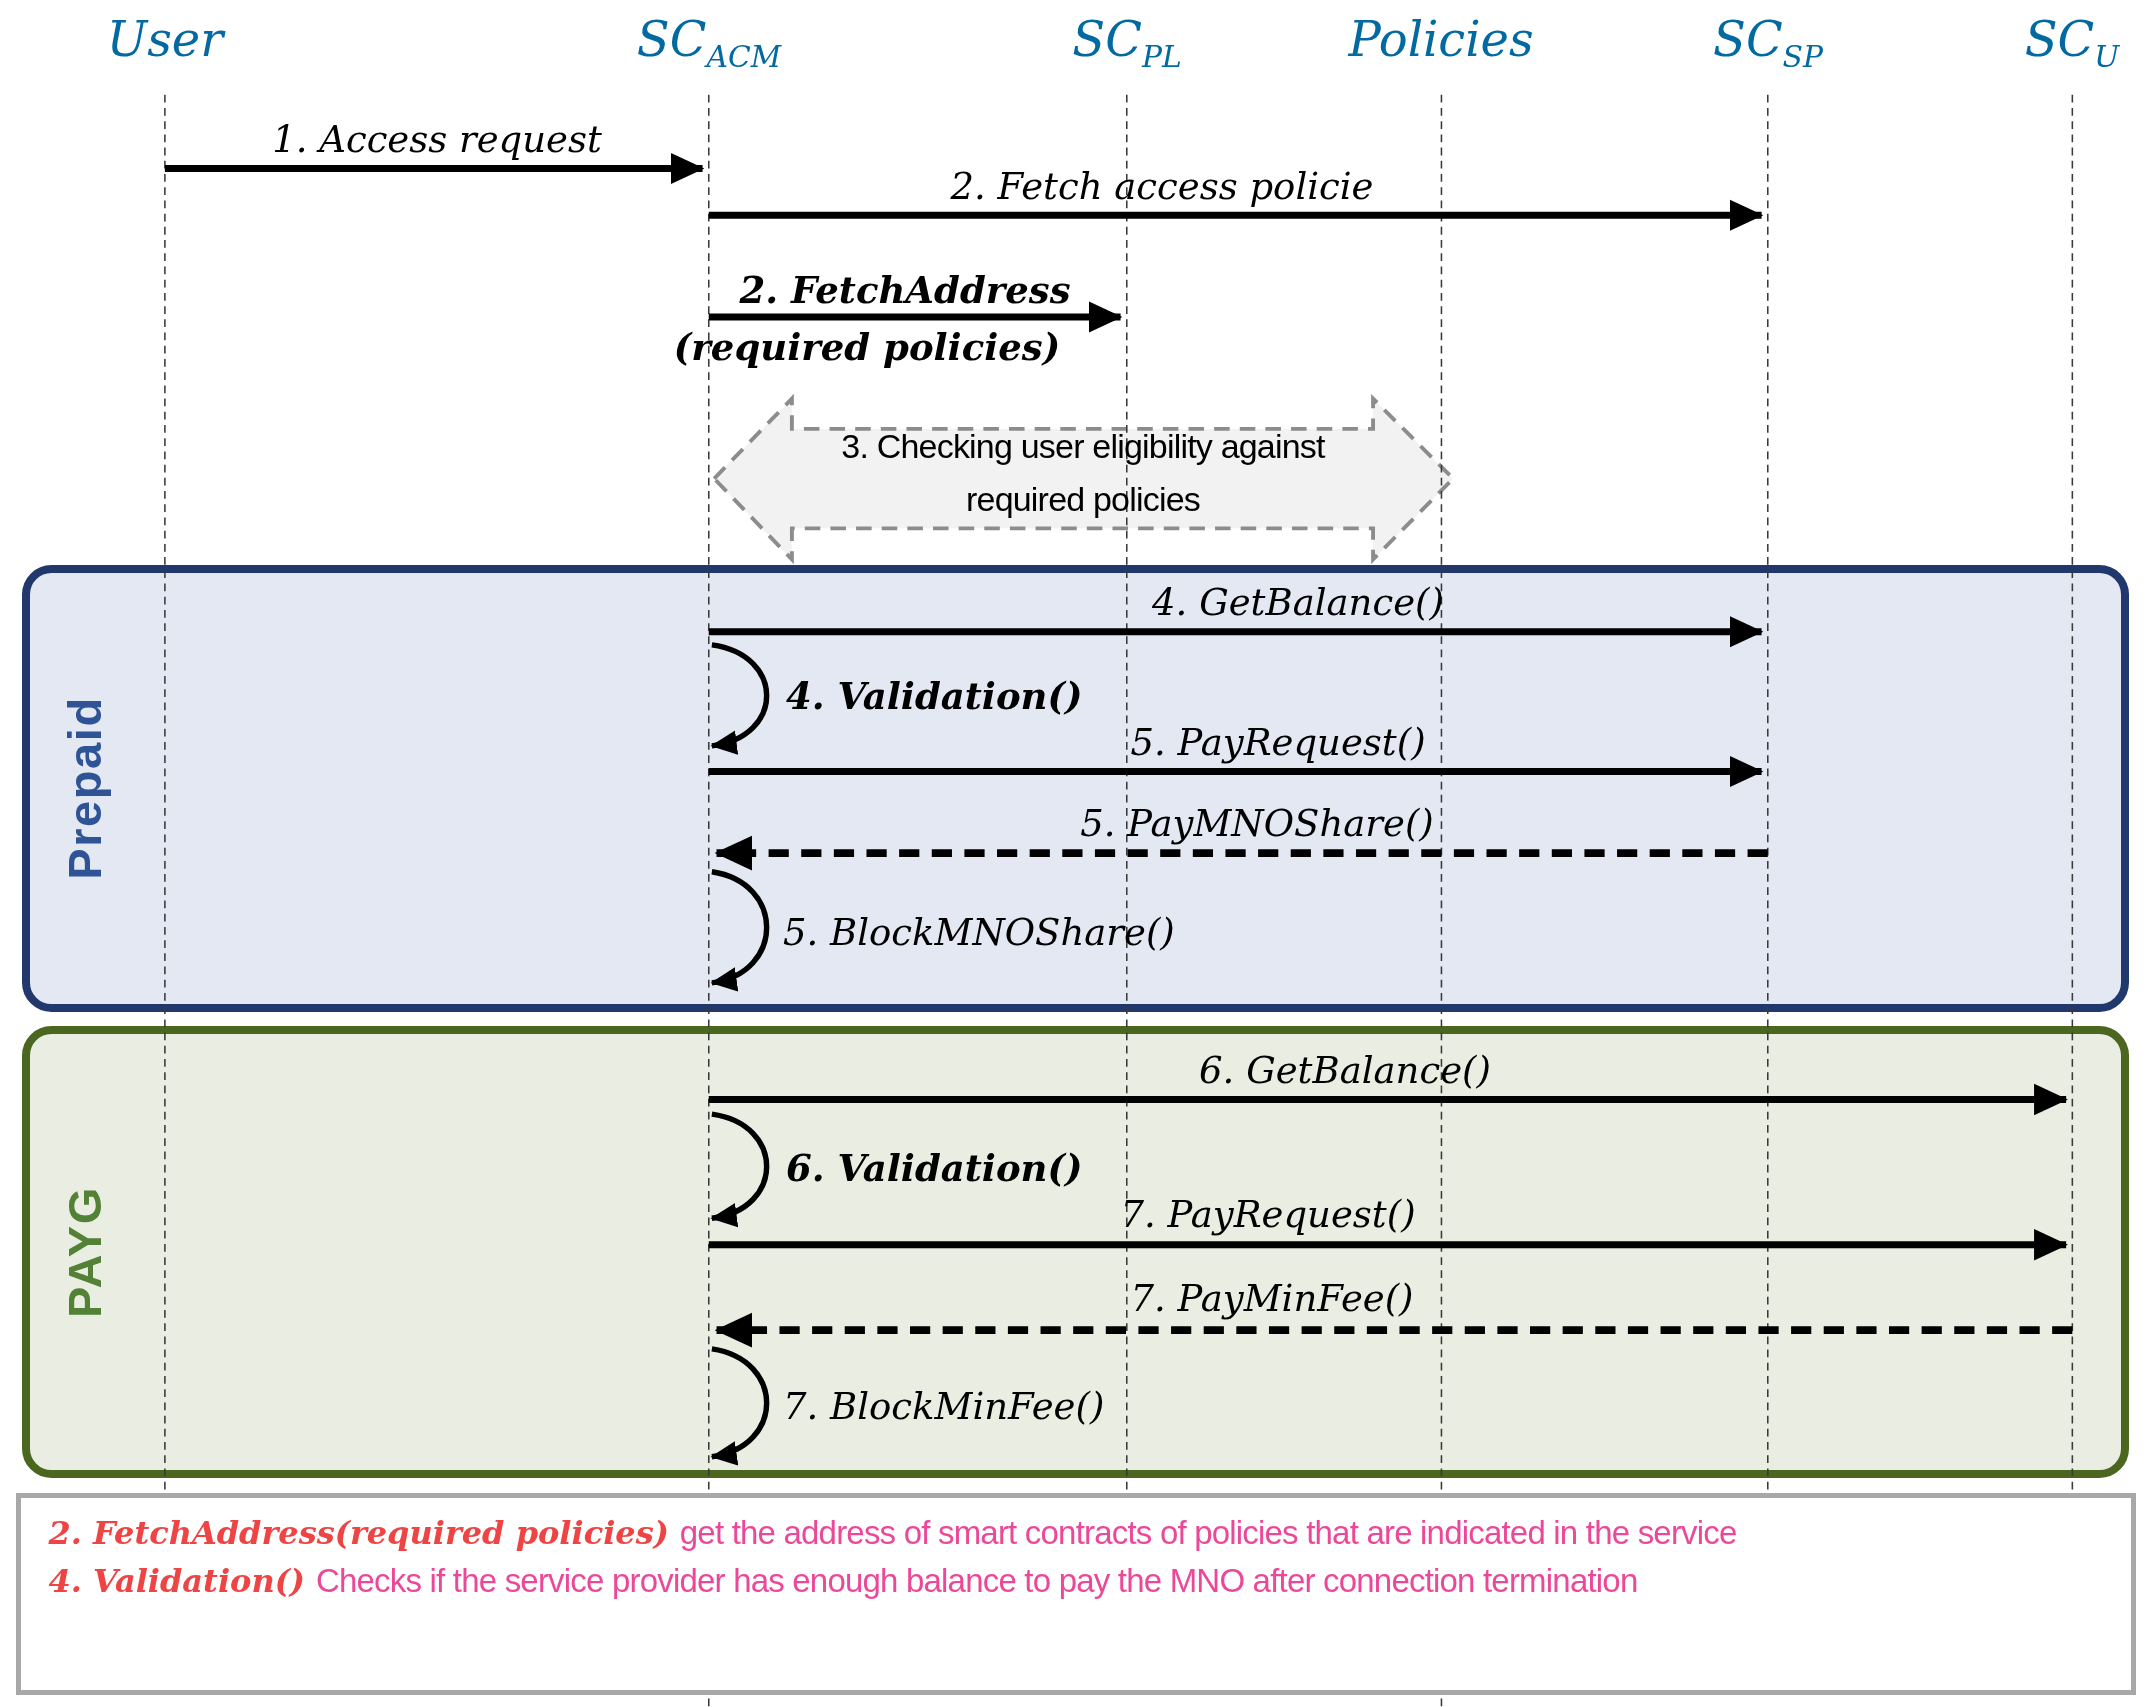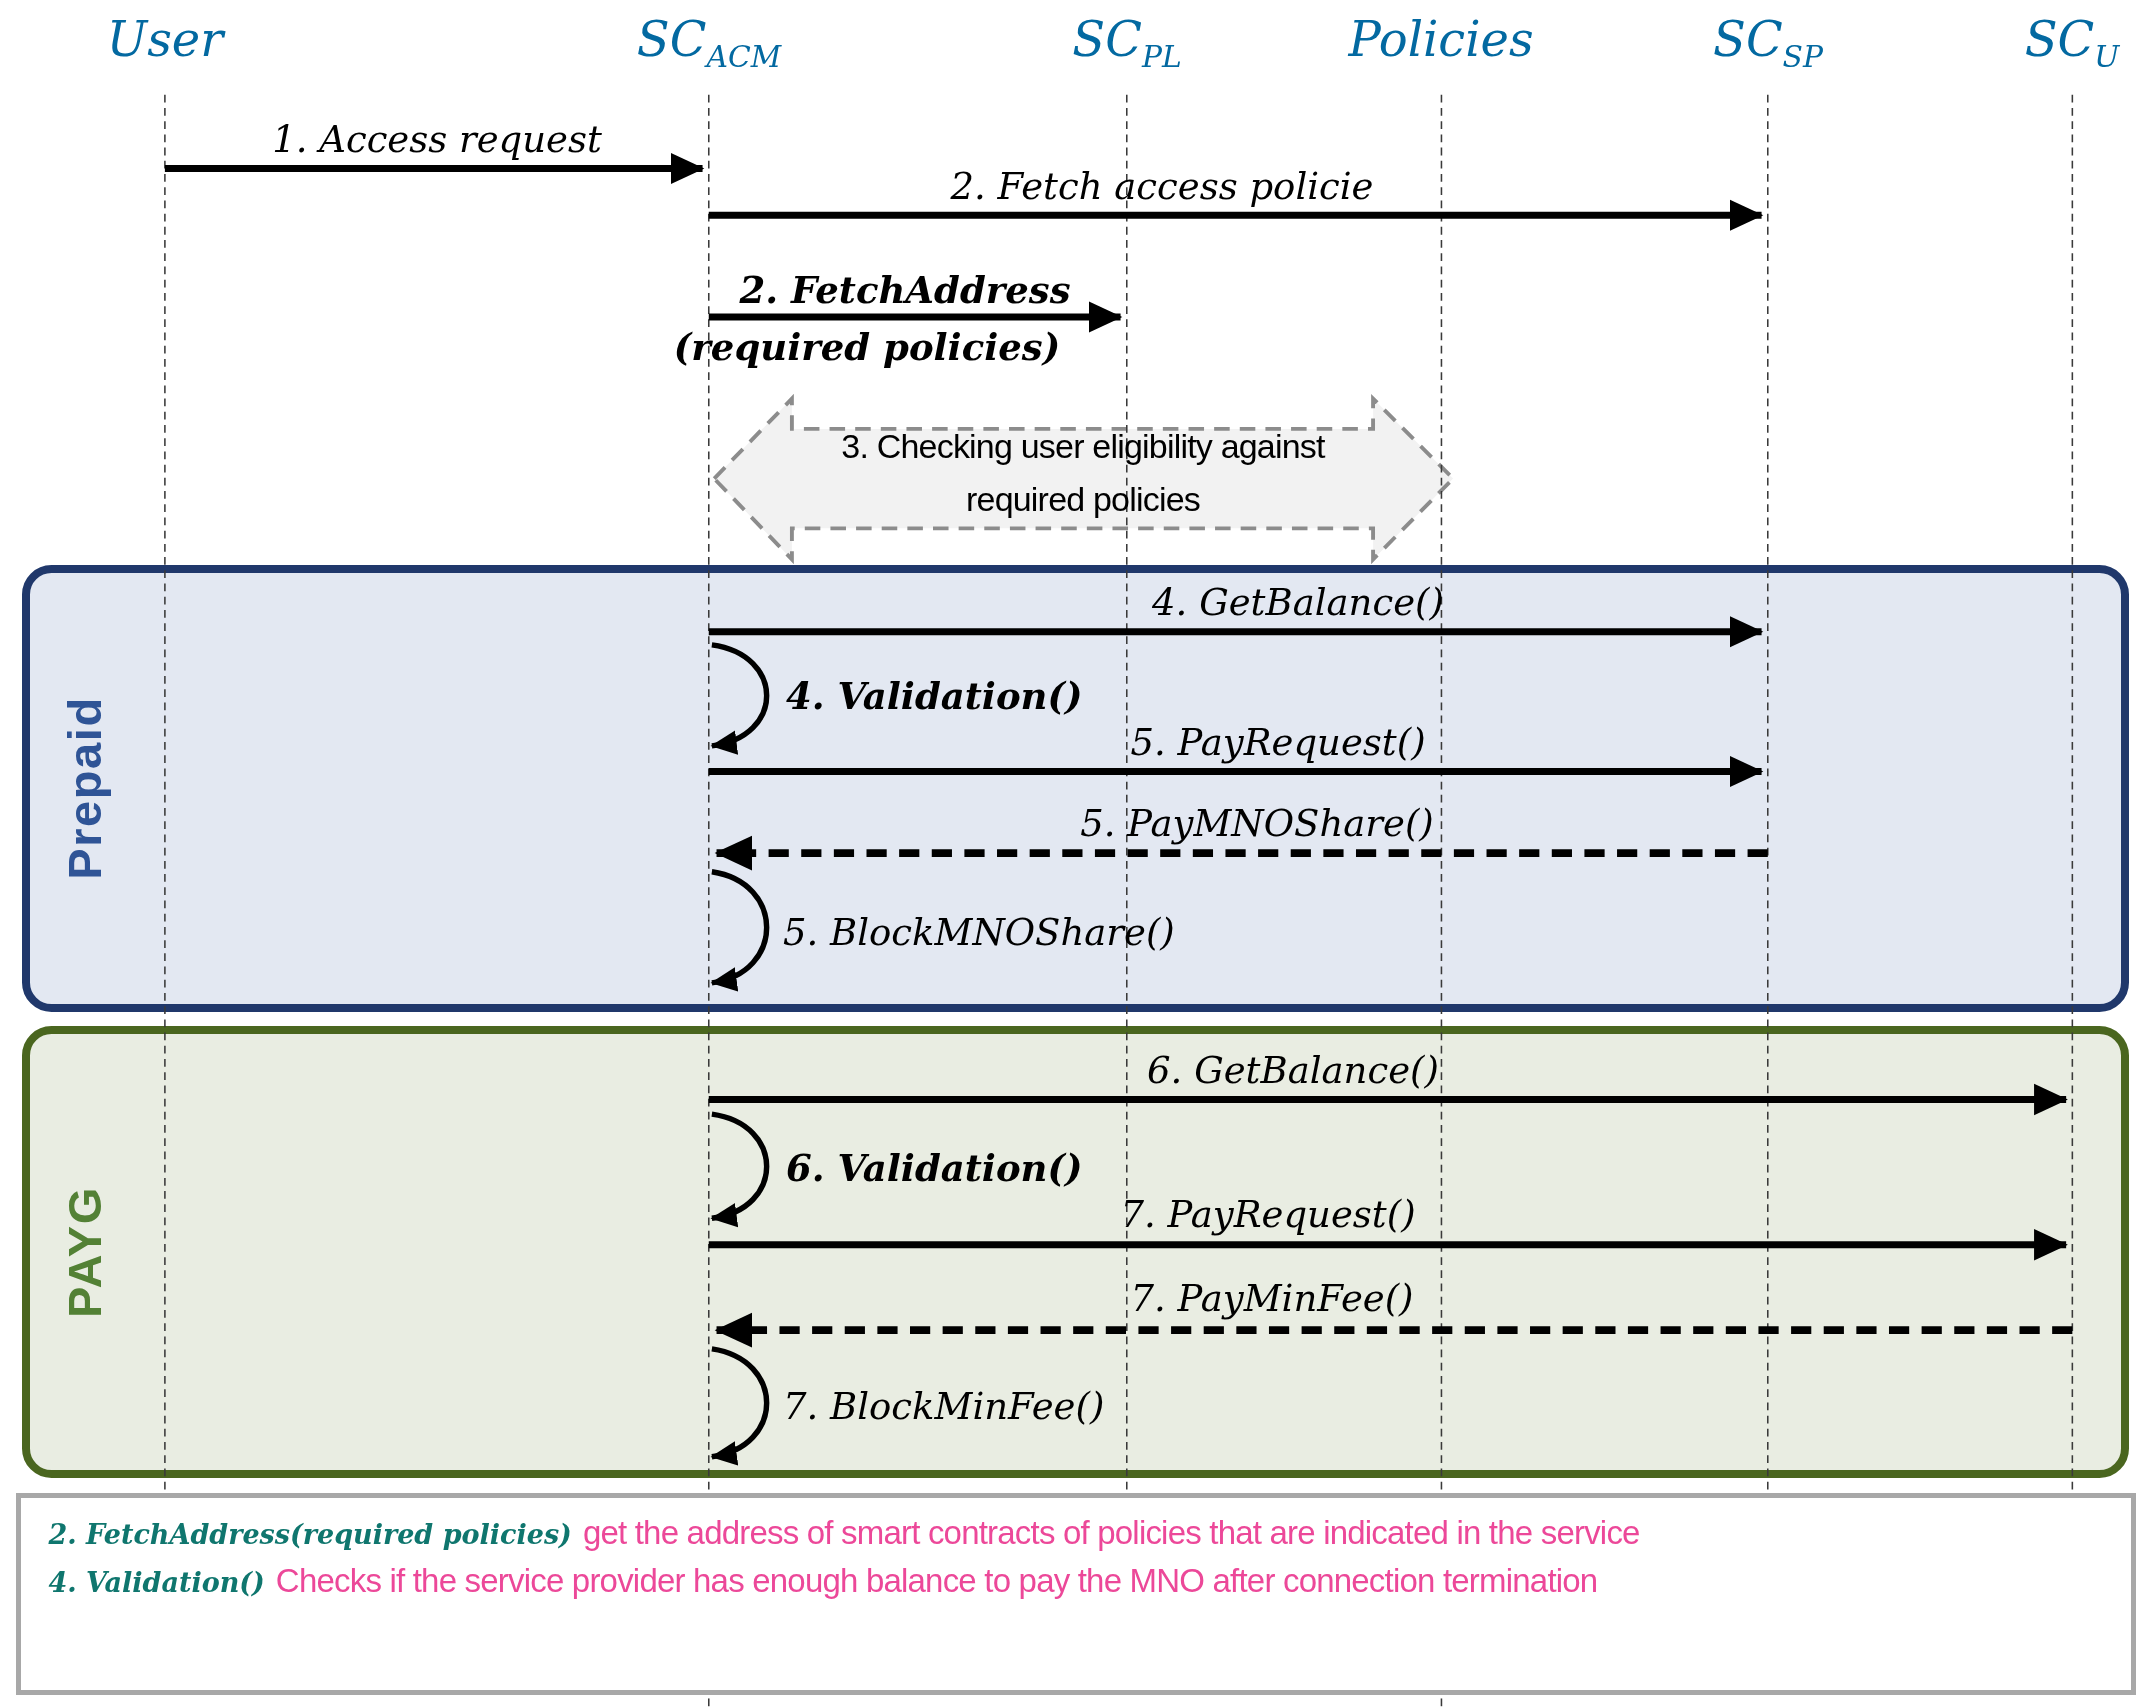--- a/index.html
+++ b/index.html
@@ -16,21 +16,21 @@
       font-weight:bold;font-size:47px;letter-spacing:1.6px;white-space:nowrap;
       transform:translate(-50%,-50%) rotate(-90deg);}
   .frame-label.prepaid{color:#2F5496;left:84px;top:788px;}
   .frame-label.payg{color:#538135;left:84px;top:1252px;}
   
   .footer-box{position:absolute;z-index:3;left:15.5px;top:1493px;width:2120px;height:202px;
       background:#ffffff;border:5.4px solid #A8A8A8;box-sizing:border-box;
       padding:11px 0 0 28px;}
   .note-line{white-space:nowrap;height:48px;line-height:48px;}
   .note-prefix{font-family:"DejaVu Serif",serif;font-style:italic;font-weight:bold;
-      font-size:27px;color:#0f766e;}
+      font-size:32px;color:#ef4444;}
   .note-rest{font-family:"Liberation Sans",sans-serif;font-size:33px;color:#ec4899;
       letter-spacing:-0.8px;margin-left:11px;}
   
   .hdr{position:absolute;z-index:4;font-style:italic;font-size:48px;color:#0369a1;
       white-space:nowrap;transform:translateX(-50%);}
   .hdr sub{font-size:0.62em;line-height:0;}
   .msg{position:absolute;z-index:4;font-style:italic;font-size:37px;color:#000;
       white-space:nowrap;}
   .msg.ctr{transform:translateX(-50%);}
   .msg.bold{font-weight:bold;}
@@ -103,21 +103,21 @@
 
 <div class="sans" style="left:1083px;top:427px;">3. Checking user eligibility against</div>
 <div class="sans" style="left:1083px;top:480px;">required policies</div>
 
 <div class="msg ctr" style="left:1298px;top:581px;">4. GetBalance()</div>
 <div class="msg bold" style="left:786px;top:674px;">4. Validation()</div>
 <div class="msg ctr" style="left:1278px;top:721px;">5. PayRequest()</div>
 <div class="msg ctr" style="left:1257px;top:802px;">5. PayMNOShare()</div>
 <div class="msg" style="left:783px;top:911px;">5. BlockMNOShare()</div>
 
-<div class="msg ctr" style="left:1293px;top:1049px;">6. GetBalance()</div>
+<div class="msg ctr" style="left:1345px;top:1049px;">6. GetBalance()</div>
 <div class="msg bold" style="left:786px;top:1146px;">6. Validation()</div>
 <div class="msg ctr" style="left:1268px;top:1193px;">7. PayRequest()</div>
 <div class="msg ctr" style="left:1245px;top:1277px;margin-left:27px;">7. PayMinFee()</div>
 <div class="msg" style="left:783px;top:1385px;">7. BlockMinFee()</div>
 
 <div class="frame-label prepaid">Prepaid</div>
 <div class="frame-label payg">PAYG</div>
 
 
 </body></html>

